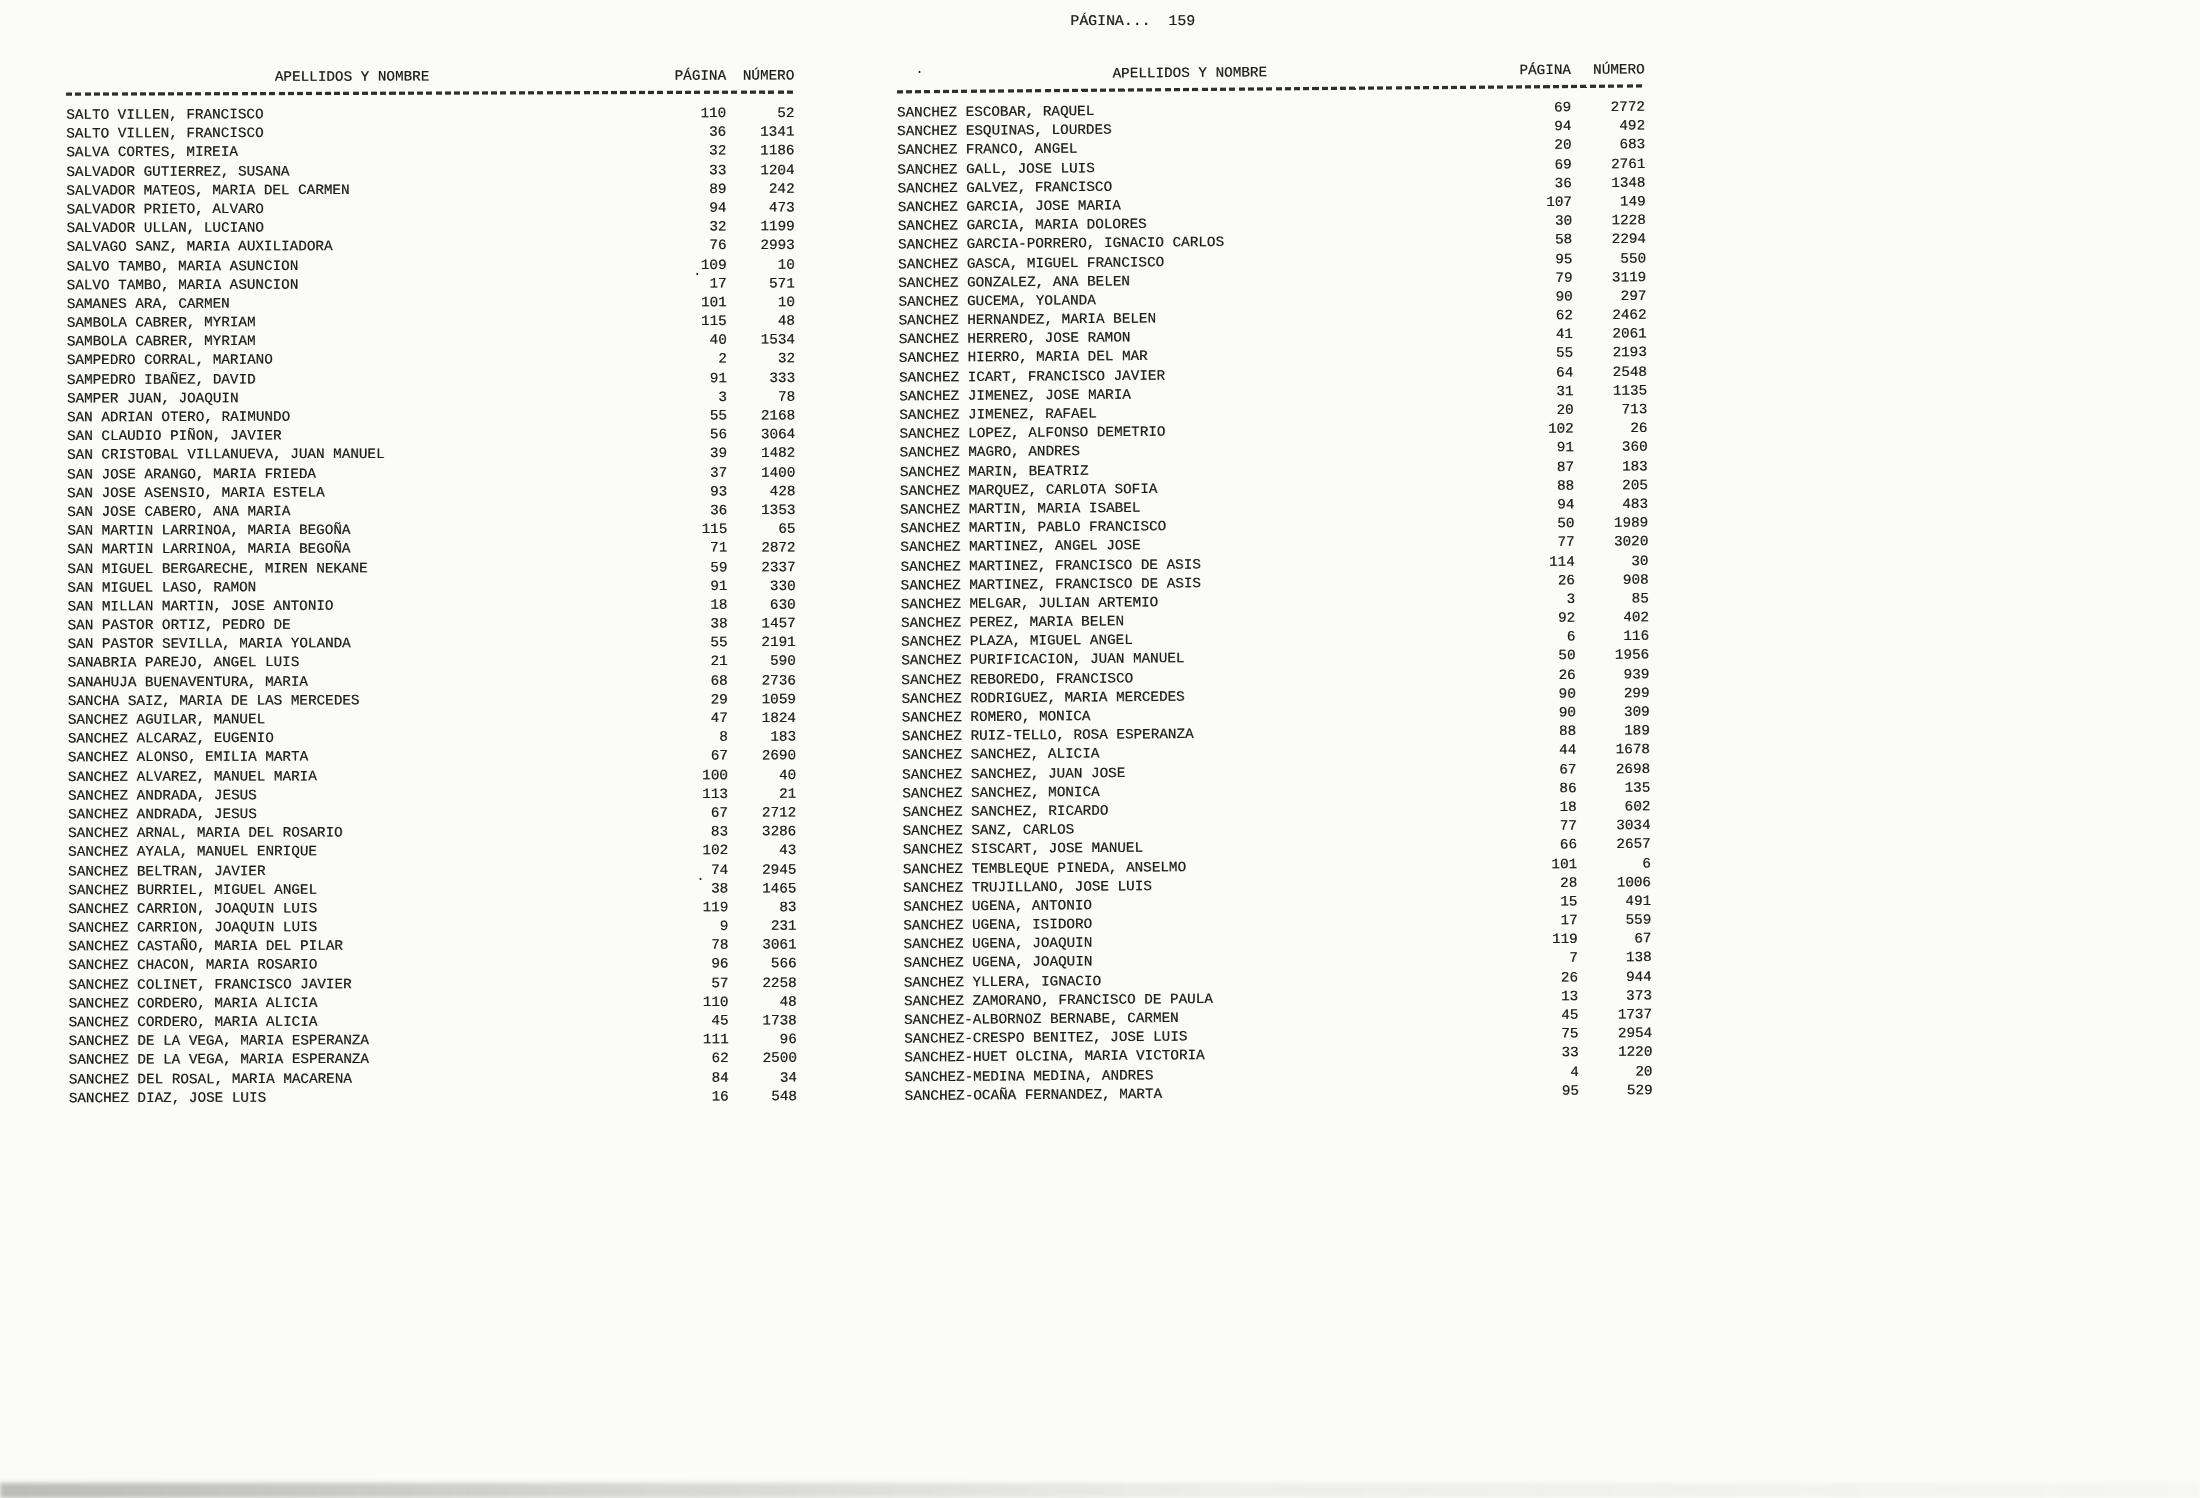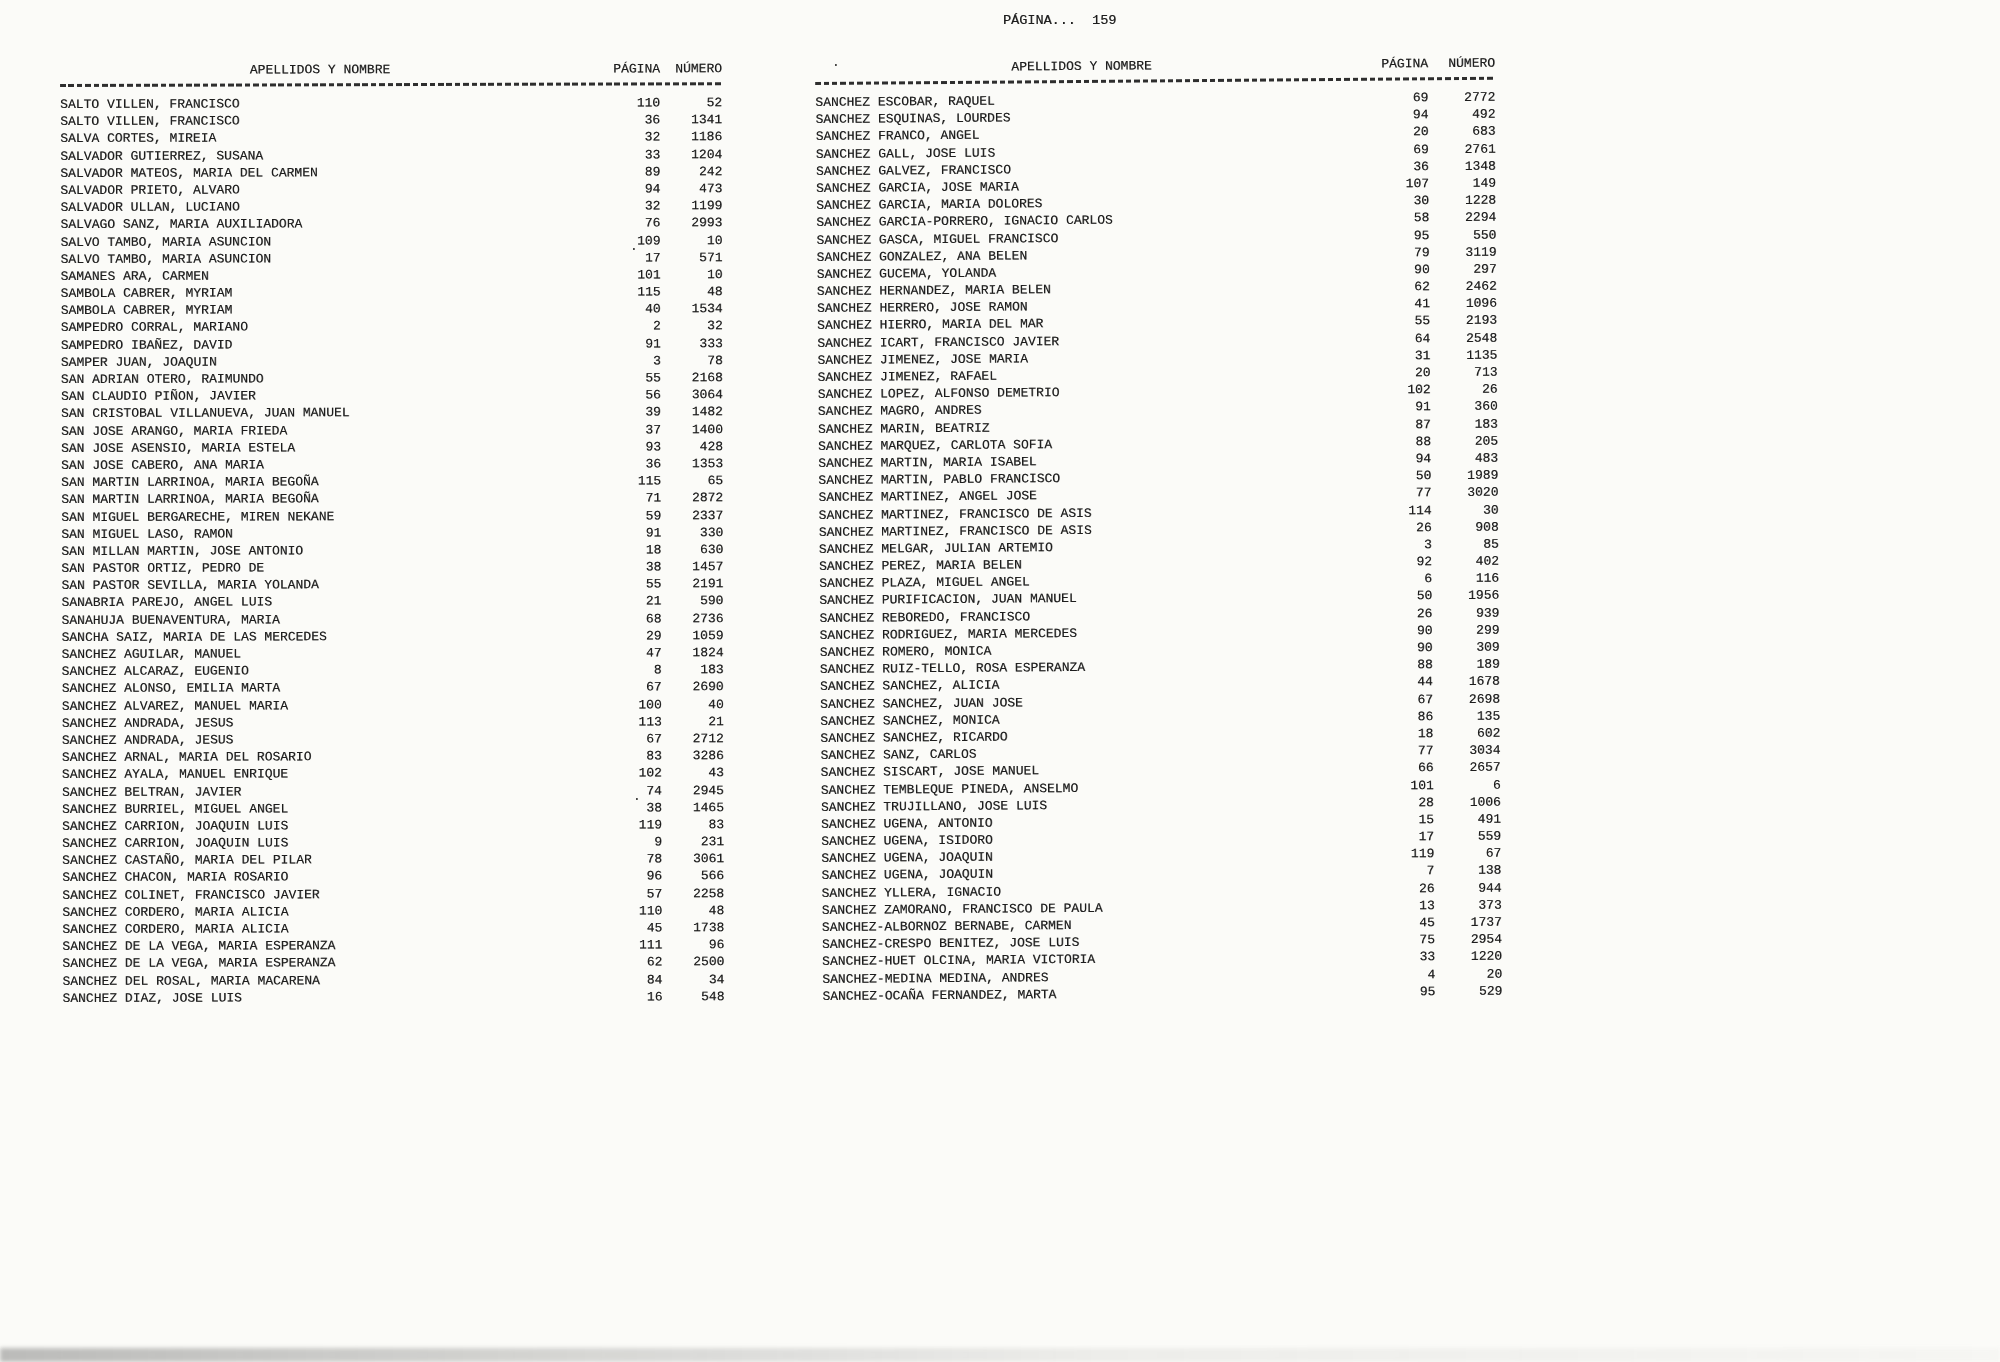--- a/index.html
+++ b/index.html
@@ -9,21 +9,21 @@
     background: #fbfbf8;
     position: relative;
     overflow: hidden;
     font-family: "Liberation Mono", "DejaVu Sans Mono", monospace;
     color: #1d1d1d;
   }
   .inkish { text-shadow: 0.4px 0 0 rgba(25,25,25,0.55); }
 
   .page-header {
     position: absolute;
-    left: 1003px;
+    left: 973px;
     top: 13px;
     font-size: 13.5px;
     white-space: pre;
   }
 
   .col {
     position: absolute;
     font-size: 13px;
   }
   .col-left  { left: 60px;  top: 62px; width: 662px; transform: rotate(-0.15deg); transform-origin: 0 0; }
@@ -486,21 +486,21 @@
 
       <div class="row">
         <span class="c-name">SANCHEZ HERNANDEZ, MARIA BELEN</span>
         <span class="c-page">62</span>
         <span class="c-num">2462</span>
       </div>
 
       <div class="row">
         <span class="c-name">SANCHEZ HERRERO, JOSE RAMON</span>
         <span class="c-page">41</span>
-        <span class="c-num">1096</span>
+        <span class="c-num">2061</span>
       </div>
 
       <div class="row">
         <span class="c-name">SANCHEZ HIERRO, MARIA DEL MAR</span>
         <span class="c-page">55</span>
         <span class="c-num">2193</span>
       </div>
 
       <div class="row">
         <span class="c-name">SANCHEZ ICART, FRANCISCO JAVIER</span>

